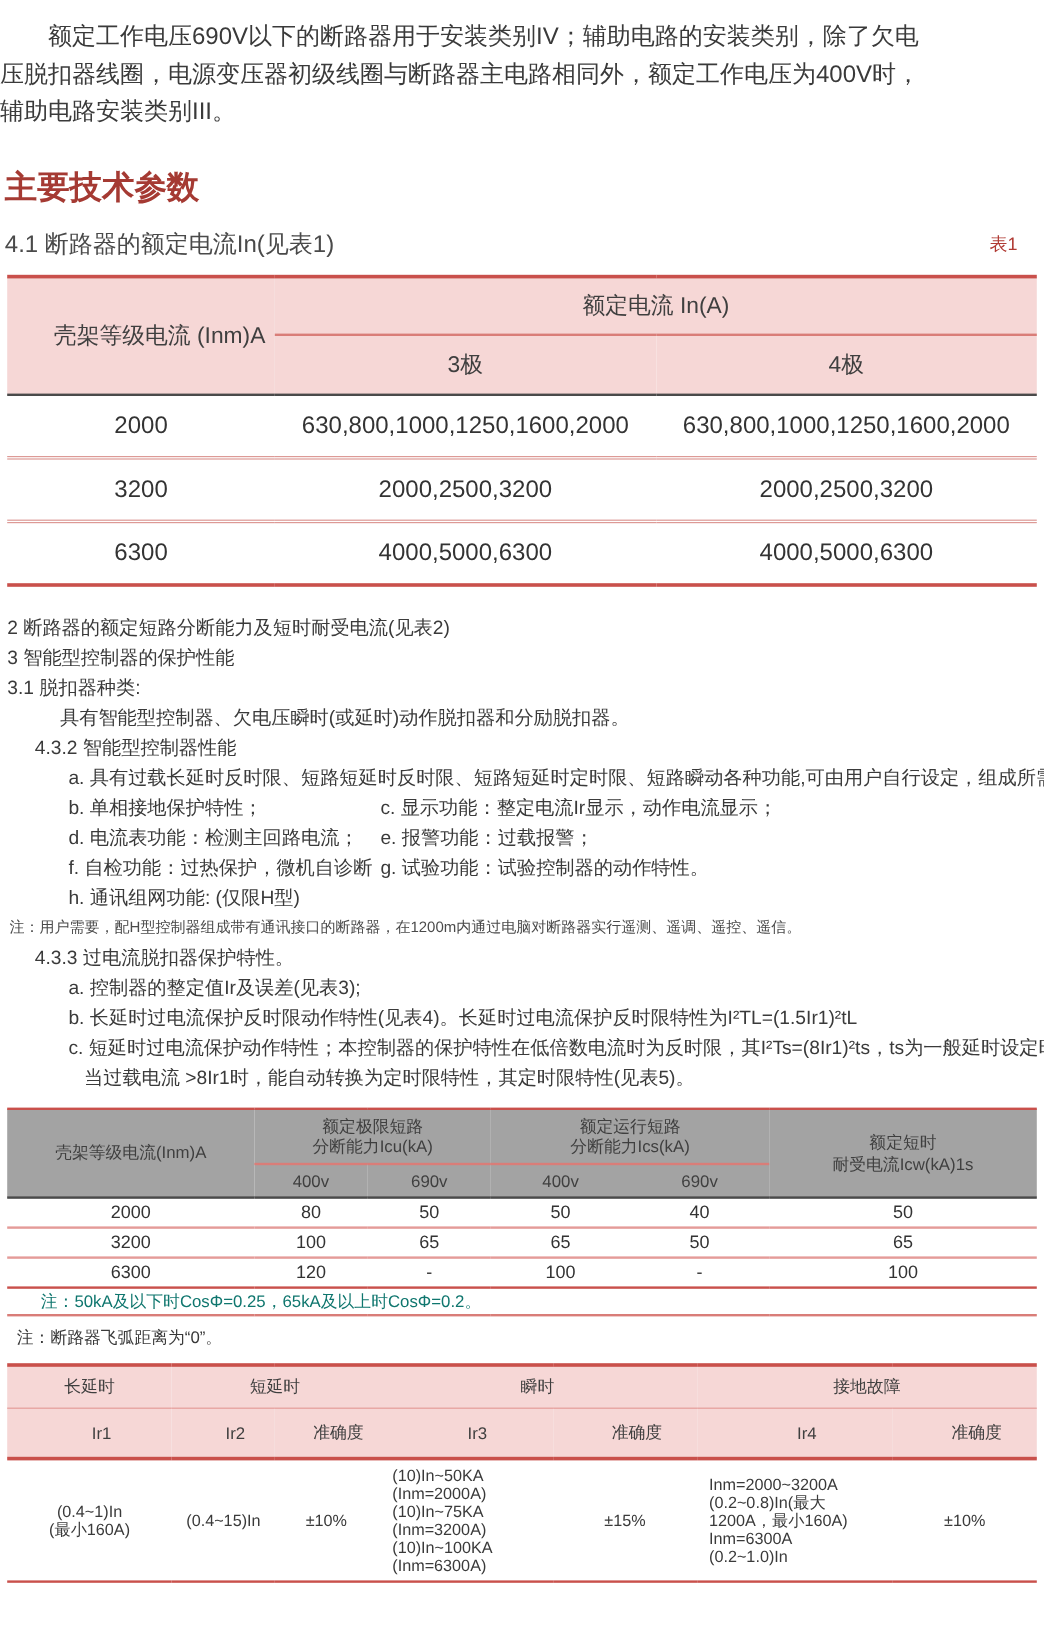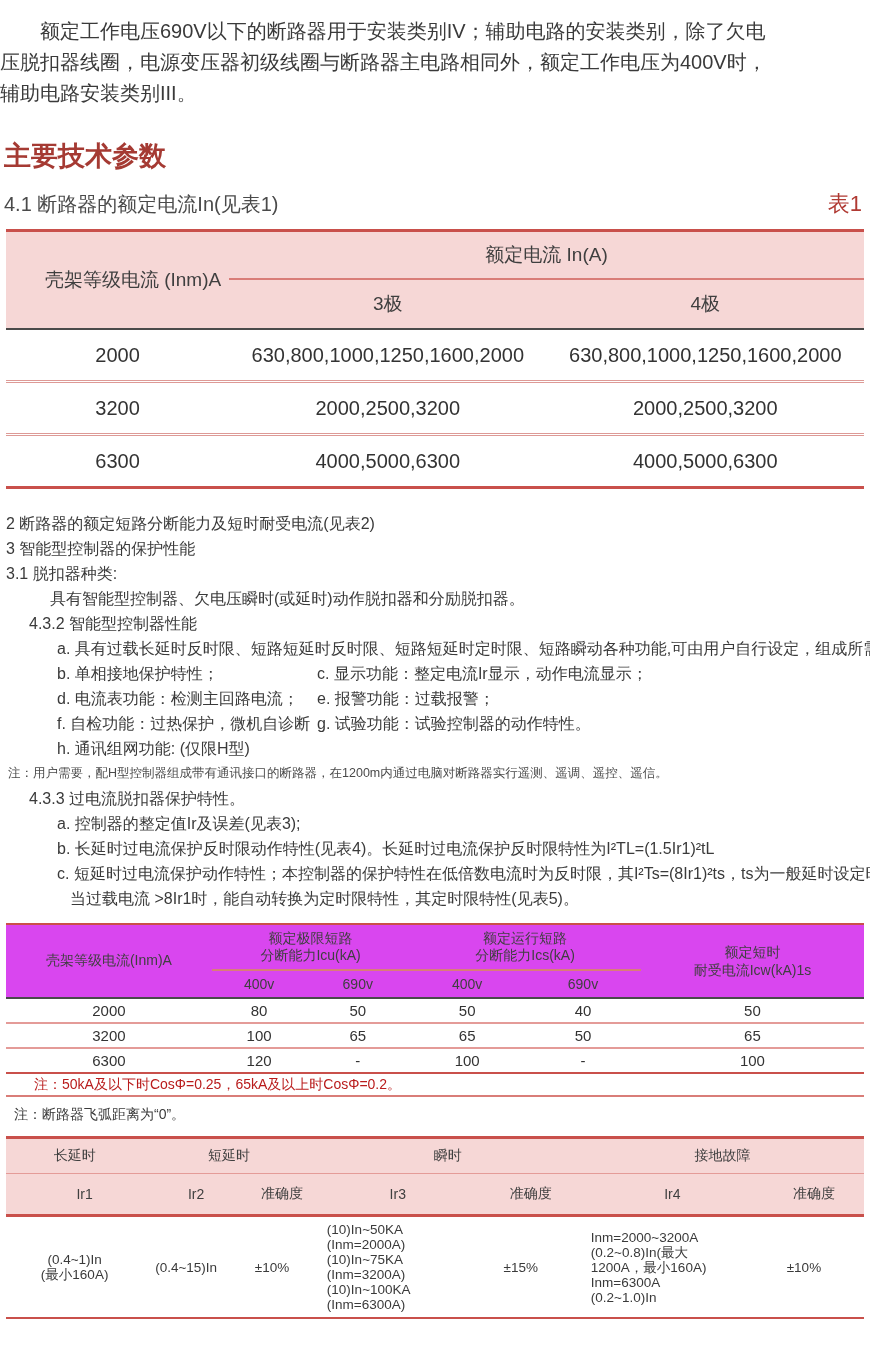--- a/index.html
+++ b/index.html
@@ -9,22 +9,22 @@
     color:#3d3d3d;
   }
   .doc{width:870px;height:1356px;position:relative;}
   .clip{white-space:nowrap;overflow:hidden;}
   .pre{white-space:pre-line;}
 
   
   .h35{font-size:19px;line-height:24px;margin:8px 0 0 4px;font-weight:400;color:#3a3a3a;}
   .para{font-size:20px;line-height:31px;margin:16px 0 0 0;text-indent:2em;color:#3a3a3a;white-space:pre-line;}
   .main-title{font-size:27px;line-height:34px;font-weight:bold;color:#a53a33;margin:30px 0 0 4px;}
-  .sec41{display:flex;justify-content:space-between;align-items:center;margin:18px 8px 0 4px;font-size:20px;line-height:26px;color:#4a4a4a;}
-  .tbl-label{color:#b03a33;font-size:22px;}
+  .sec41{display:flex;justify-content:space-between;align-items:center;margin:18px 22px 0 4px;font-size:20px;line-height:26px;color:#4a4a4a;}
+  .tbl-label{color:#b03a33;font-size:15px;}
 
   
   table{border-collapse:collapse;table-layout:fixed;width:858px;margin-left:6px;}
   th,td{font-weight:400;padding:0;text-align:center;vertical-align:middle;}
 
   
   .t1{margin-top:12px;border-top:3px solid #c9504b;border-bottom:3px solid #c9504b;}
   .t1 thead th{background:#f6d7d6;font-size:19px;color:#3f3f3f;}
   .t1 .t1-corner{height:94px;font-size:19px;padding-left:31px;}
   .t1 .t1-group{height:46px;border-bottom:2px solid #d97d78;}
@@ -41,30 +41,30 @@
   .ind1{margin-left:29px;}
   .ind2{margin-left:50px;}
   .ind3{margin-left:57px;}
   .ind4{margin-left:70px;}
   .pair{display:flex;}
   .pair .pleft{width:260px;flex:none;}
   .smallnote{font-size:12.5px;color:#4a4a4a;margin:4px 0 9px 8px;line-height:16px;}
 
   
   .t2{margin-top:15px;border-top:2px solid #c9504b;font-size:14px;}
-  .t2 thead th{background:#d946ef;color:#3f3f3f;}
+  .t2 thead th{background:#a3a3a3;color:#3f3f3f;}
   .t2 .t2-corner{font-size:14px;}
   .t2 .t2-group{height:44px;border-bottom:2px solid #d97d78;line-height:17px;}
   .t2 .t2-icw{line-height:18px;}
   .t2 .t2-volt{height:26px;font-size:14px;}
   .t2 thead{border-bottom:2px solid #4a4a4a;}
   .t2 tbody td{height:23px;font-size:15px;color:#333;}
   .t2 tbody tr{border-bottom:2px solid #e49b98;}
   .t2 tbody tr.t2-last{border-bottom:2px solid #c9504b;}
-  .t2 .t2-noterow td{height:21px;text-align:left;padding-left:28px;font-size:14px;color:#b91c1c;border-bottom:2px solid #d97d78;}
+  .t2 .t2-noterow td{height:21px;text-align:left;padding-left:28px;font-size:14px;color:#0f766e;border-bottom:2px solid #d97d78;}
   .note-below{font-size:14px;color:#3a3a3a;margin:8px 0 0 14px;line-height:18px;}
 
   
   .t3{margin-top:13px;border-top:3px solid #c9504b;font-size:14px;}
   .t3 .t3-group th{background:#f6d7d6;height:34px;border-bottom:1px solid #e49b98;color:#3f3f3f;}
   .t3 .t3-cols th{background:#f6d7d6;height:40px;color:#3f3f3f;padding-left:20px;}
   .t3 thead{border-bottom:3px solid #c9504b;}
   .t3 tbody td{font-size:13.5px;line-height:15px;padding:5px 0;color:#3a3a3a;vertical-align:middle;}
   .t3 tbody{border-bottom:2px solid #c9504b;}
   .t3 .cell-left{text-align:left;padding-left:10px;margin-top:44px;}

